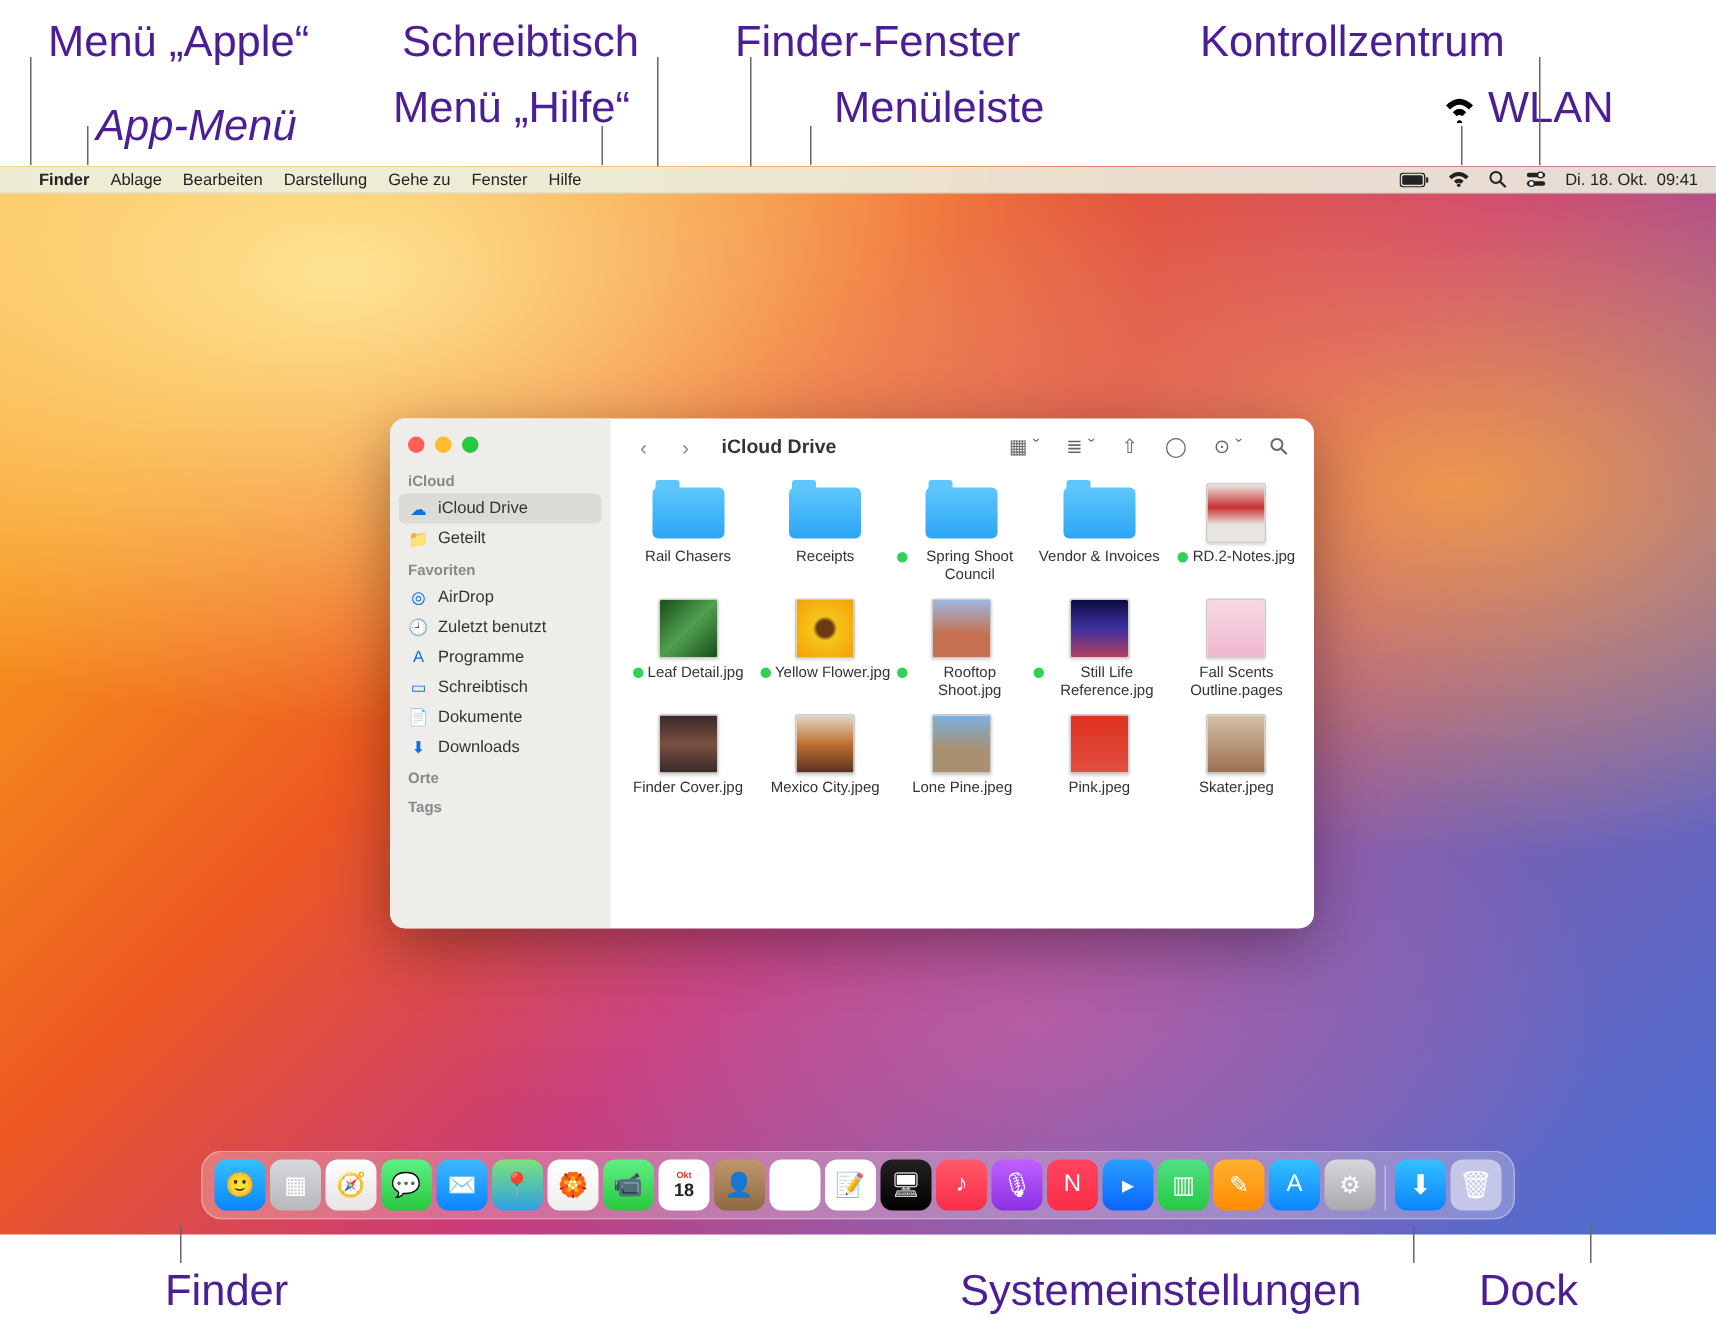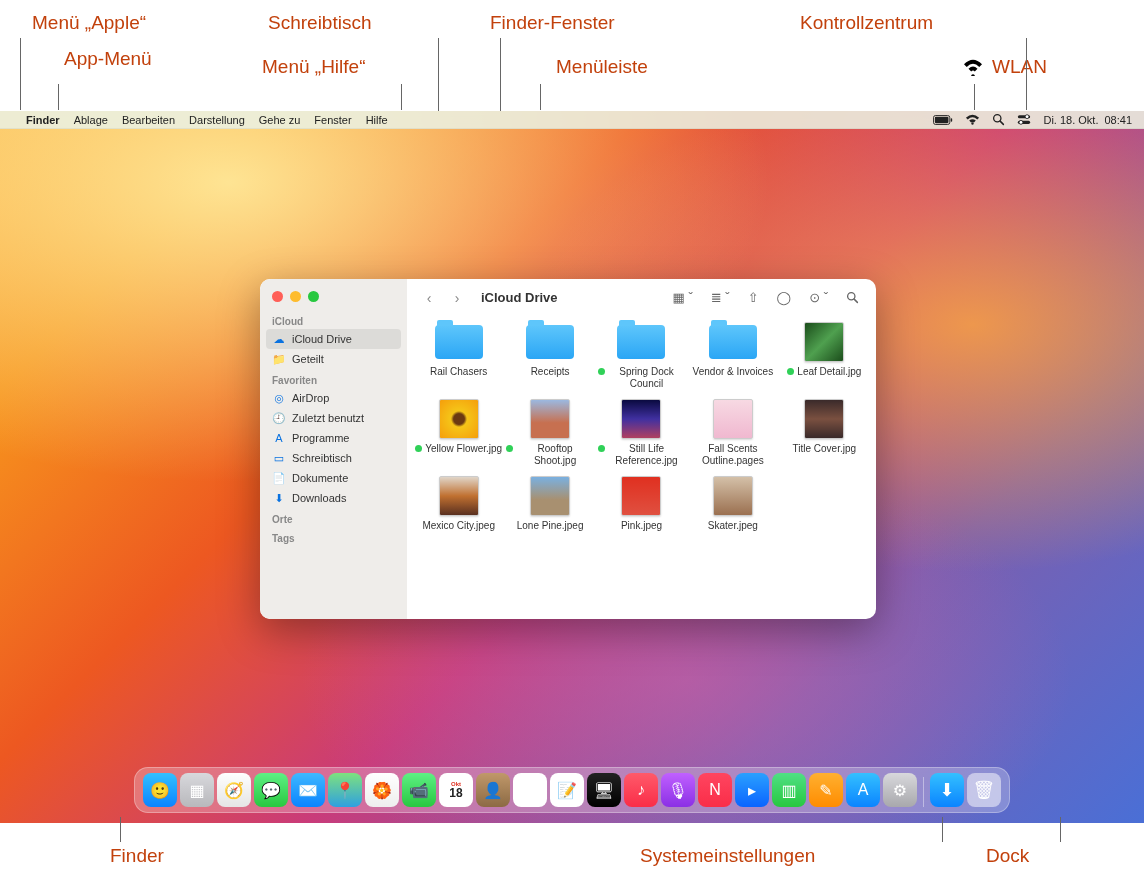--- a/index.html
+++ b/index.html
@@ -1,19 +1,19 @@
 <!DOCTYPE html>
 <html><head>
 <meta charset="utf-8">
 <style>
 * { margin: 0; padding: 0; box-sizing: border-box; font-family: -apple-system, "Helvetica Neue", Helvetica, Arial, sans-serif; }
 body { width: 1144px; height: 888px; background: #fff; position: relative; overflow: hidden; }
 
 
-.callout { position: absolute; font-size: 19px; color: #c2410c; white-space: nowrap; }
+.callout { position: absolute; font-size: 29px; color: #4c1d95; white-space: nowrap; }
 .callout-line { position: absolute; background: #666; }
 
 
 .desktop {
   position: absolute; top: 111px; left: 0; width: 1144px; height: 712px;
   background: linear-gradient(135deg, #fbb040 0%, #f7941d 15%, #ed5821 35%, #c93b7a 55%, #7b5fb0 75%, #4a6fd6 100%);
   overflow: hidden;
 }
 .desktop::before {
   content: ""; position: absolute; inset: 0;
@@ -81,21 +81,21 @@
 }
 .dock-item { width: 34px; height: 34px; border-radius: 8px; display: flex; align-items: center; justify-content: center; font-size: 18px; color: #fff; position: relative; }
 .dock-divider { width: 1px; height: 30px; background: rgba(255,255,255,0.4); margin: 0 3px; }
 
 svg { display: block; }
 </style>
 </head>
 <body>
 
 <div class="callout" style="top:12px; left:32px;">Menü „Apple“</div>
-<div class="callout" style="top:48px; left:64px;">App-Menü</div>
+<div class="callout" style="top:68px; left:64px;font-style:italic;">App-Menü</div>
 <div class="callout" style="top:12px; left:268px;">Schreibtisch</div>
 <div class="callout" style="top:56px; left:262px;">Menü „Hilfe“</div>
 <div class="callout" style="top:12px; left:490px;">Finder-Fenster</div>
 <div class="callout" style="top:56px; left:556px;">Menüleiste</div>
 <div class="callout" style="top:12px; left:800px;">Kontrollzentrum</div>
 <div class="callout" style="top:56px; left:962px; display:flex; align-items:center; gap:8px;">
   <svg width="22" height="18" viewBox="0 0 24 20">
       <path d="M2 7 Q12 -3 22 7 L19 10 Q12 3 5 10 Z M7 12 Q12 7 17 12 L14 15 Q12 13 10 15 Z M12 18 a2 2 0 1 0 0.01 0" fill="#000"></path>
     </svg>
   <span>WLAN</span>
@@ -144,21 +144,21 @@
     <span class="status-icon">
       <svg width="14" height="13" viewBox="0 0 16 14">
           <rect x="1" y="2" width="14" height="3.5" rx="1.75" fill="#222"></rect>
           <circle cx="11.5" cy="3.75" r="2.2" fill="#fff" stroke="#222" stroke-width="1"></circle>
           <rect x="1" y="8.5" width="14" height="3.5" rx="1.75" fill="#222"></rect>
           <circle cx="4.5" cy="10.25" r="2.2" fill="#fff" stroke="#222" stroke-width="1"></circle>
         </svg>
     </span>
     <span class="datetime">
       <span>Di. 18. Okt.</span>
-        <span>08:41</span>
+        <span>09:41</span>
     </span>
   </div>
 
   <div class="finder-window">
     <div class="finder-sidebar">
       <div class="traffic">
         <span class="tl-red"></span>
         <span class="tl-yel"></span>
         <span class="tl-grn"></span>
       </div>
@@ -236,33 +236,42 @@
               <div class="file-label">
                 <span>Receipts</span>
               </div>
             </div>
             <div class="file-item">
               <div class="file-icon">
                 <div class="folder-icon"></div>
               </div>
               <div class="file-label">
                 <span class="tag-dot"></span>
-                <span>Spring Dock Council</span>
+                <span>Spring Shoot Council</span>
               </div>
             </div>
             <div class="file-item">
               <div class="file-icon">
                 <div class="folder-icon"></div>
               </div>
               <div class="file-label">
                 <span>Vendor &amp; Invoices</span>
               </div>
             </div>
             <div class="file-item">
               <div class="file-icon">
+                <div class="thumb" style="background:linear-gradient(#e8e4df,#c93030 40%,#e8e4df 70%);"></div>
+              </div>
+              <div class="file-label">
+                <span class="tag-dot"></span>
+                <span>RD.2-Notes.jpg</span>
+              </div>
+            </div>
+            <div class="file-item">
+              <div class="file-icon">
                 <div class="thumb" style="background:linear-gradient(135deg,#1b4d1b,#4fa04f,#1b4d1b);"></div>
               </div>
               <div class="file-label">
                 <span class="tag-dot"></span>
                 <span>Leaf Detail.jpg</span>
               </div>
             </div>
             <div class="file-item">
               <div class="file-icon">
                 <div class="thumb" style="background:radial-gradient(circle,#6b3a12 20%,#f5c518 30%,#f59e0b);"></div>
@@ -296,21 +305,21 @@
               </div>
               <div class="file-label">
                 <span>Fall Scents Outline.pages</span>
               </div>
             </div>
             <div class="file-item">
               <div class="file-icon">
                 <div class="thumb" style="background:linear-gradient(#3a2a2a,#7a5040,#3a2a2a);"></div>
               </div>
               <div class="file-label">
-                <span>Title Cover.jpg</span>
+                <span>Finder Cover.jpg</span>
               </div>
             </div>
             <div class="file-item">
               <div class="file-icon">
                 <div class="thumb" style="background:linear-gradient(#e0d5c8,#c07030 50%,#5a3020);"></div>
               </div>
               <div class="file-label">
                 <span>Mexico City.jpeg</span>
               </div>
             </div>

